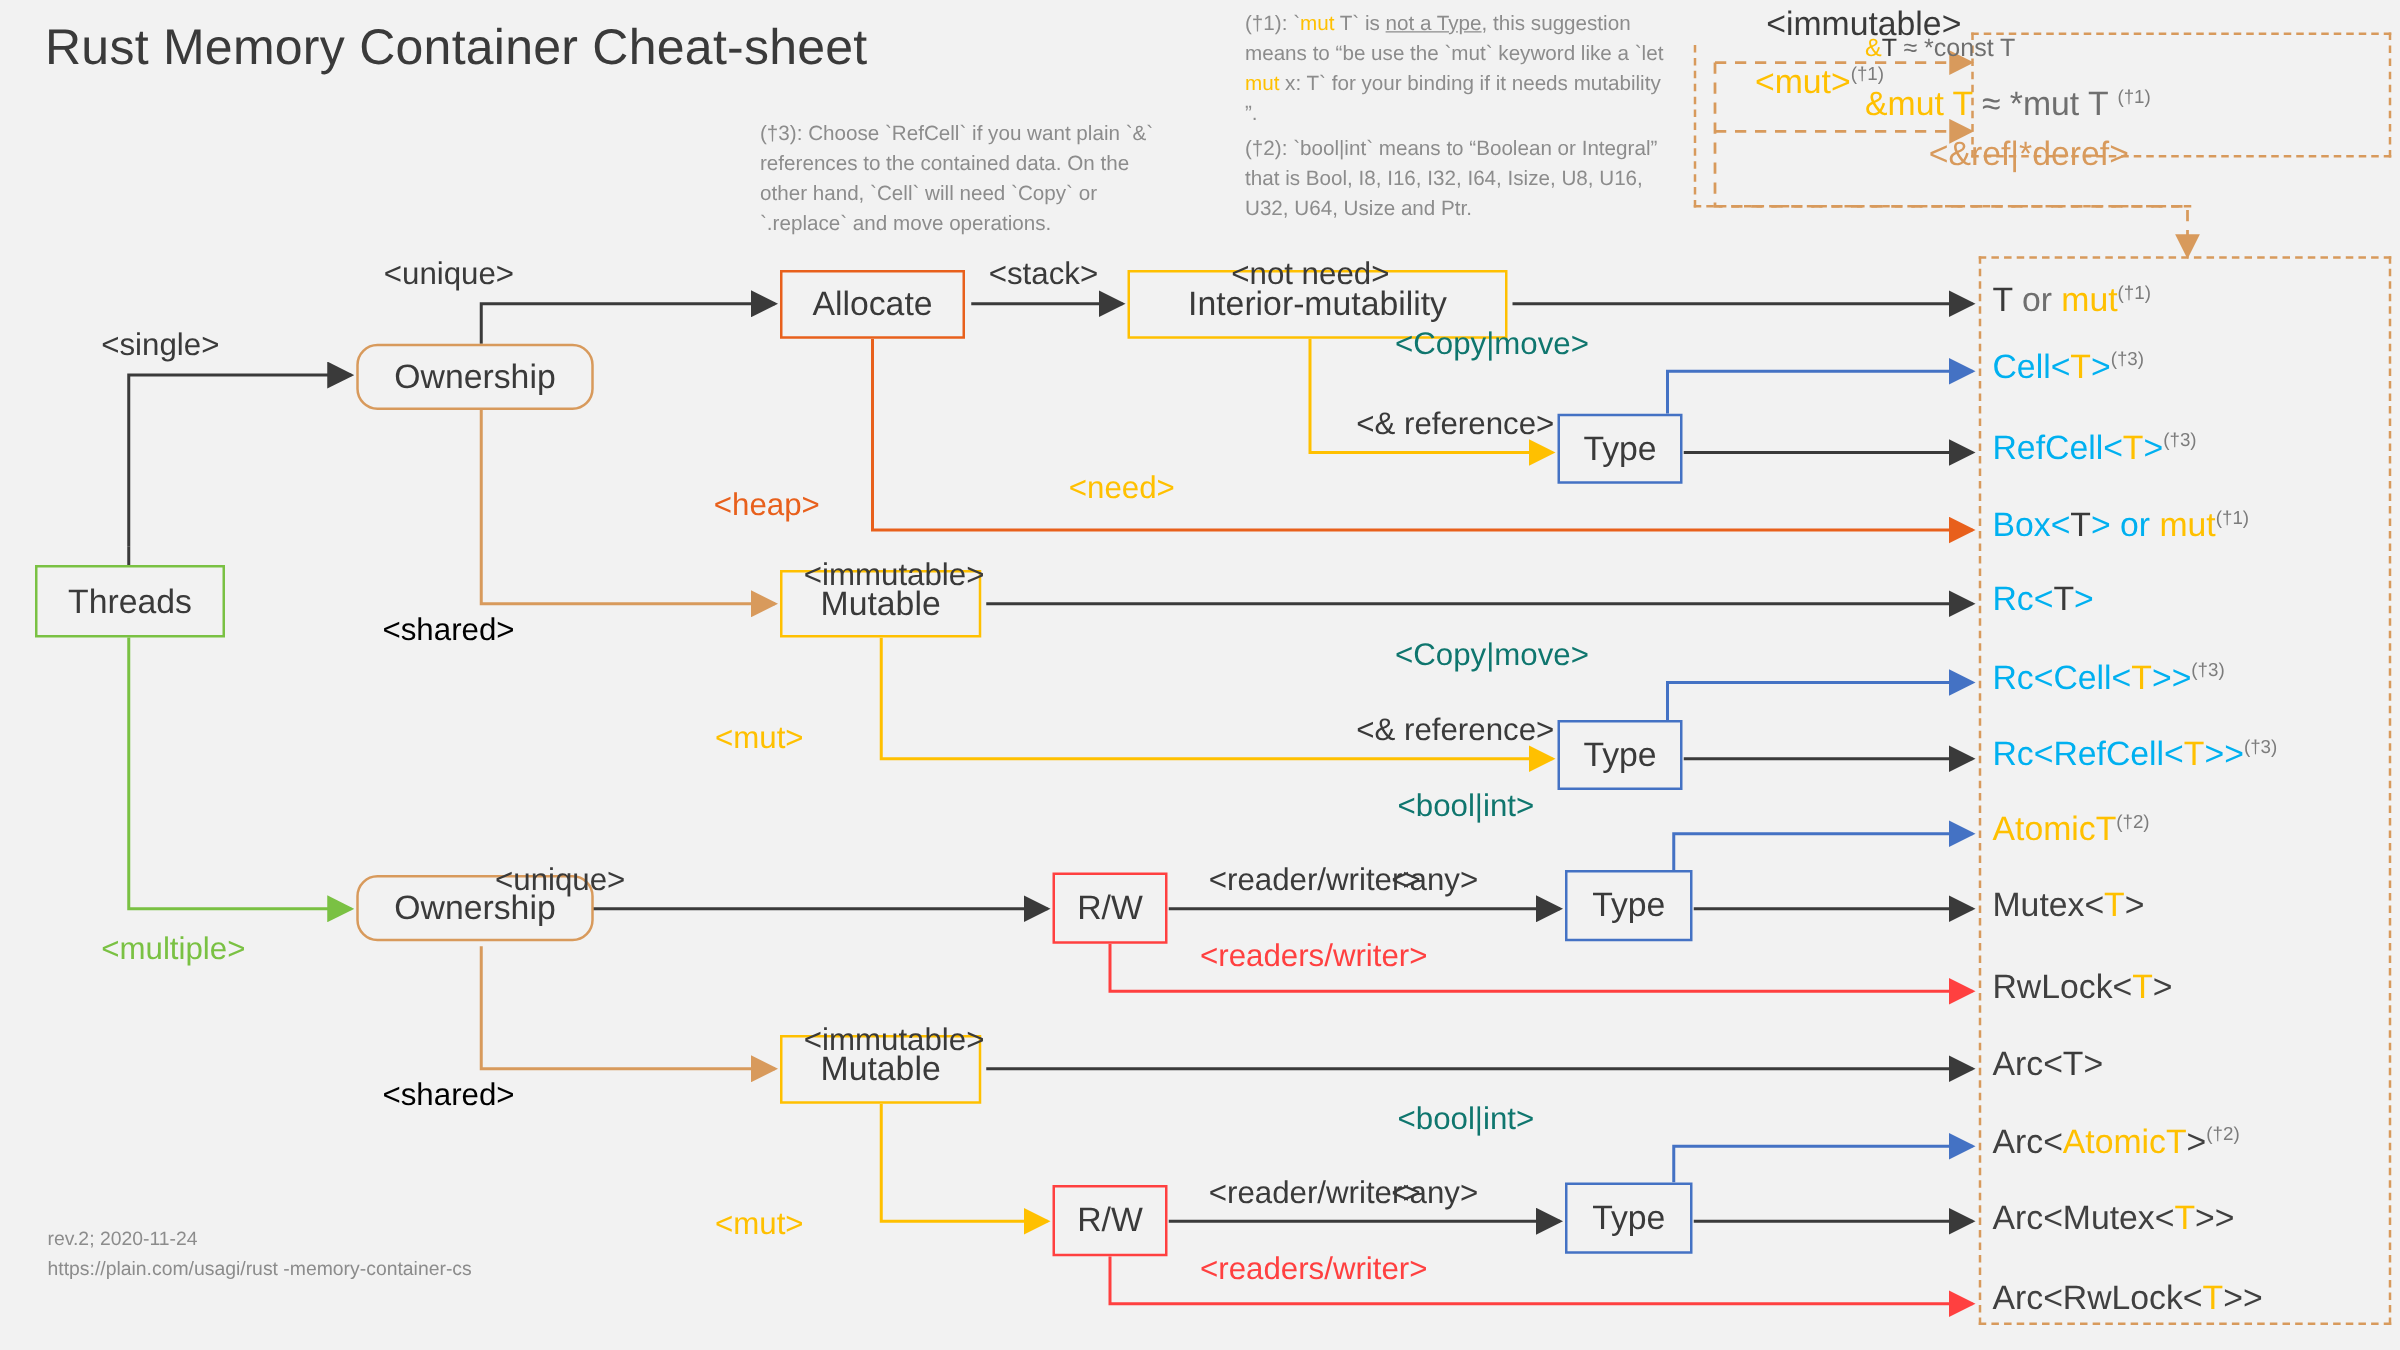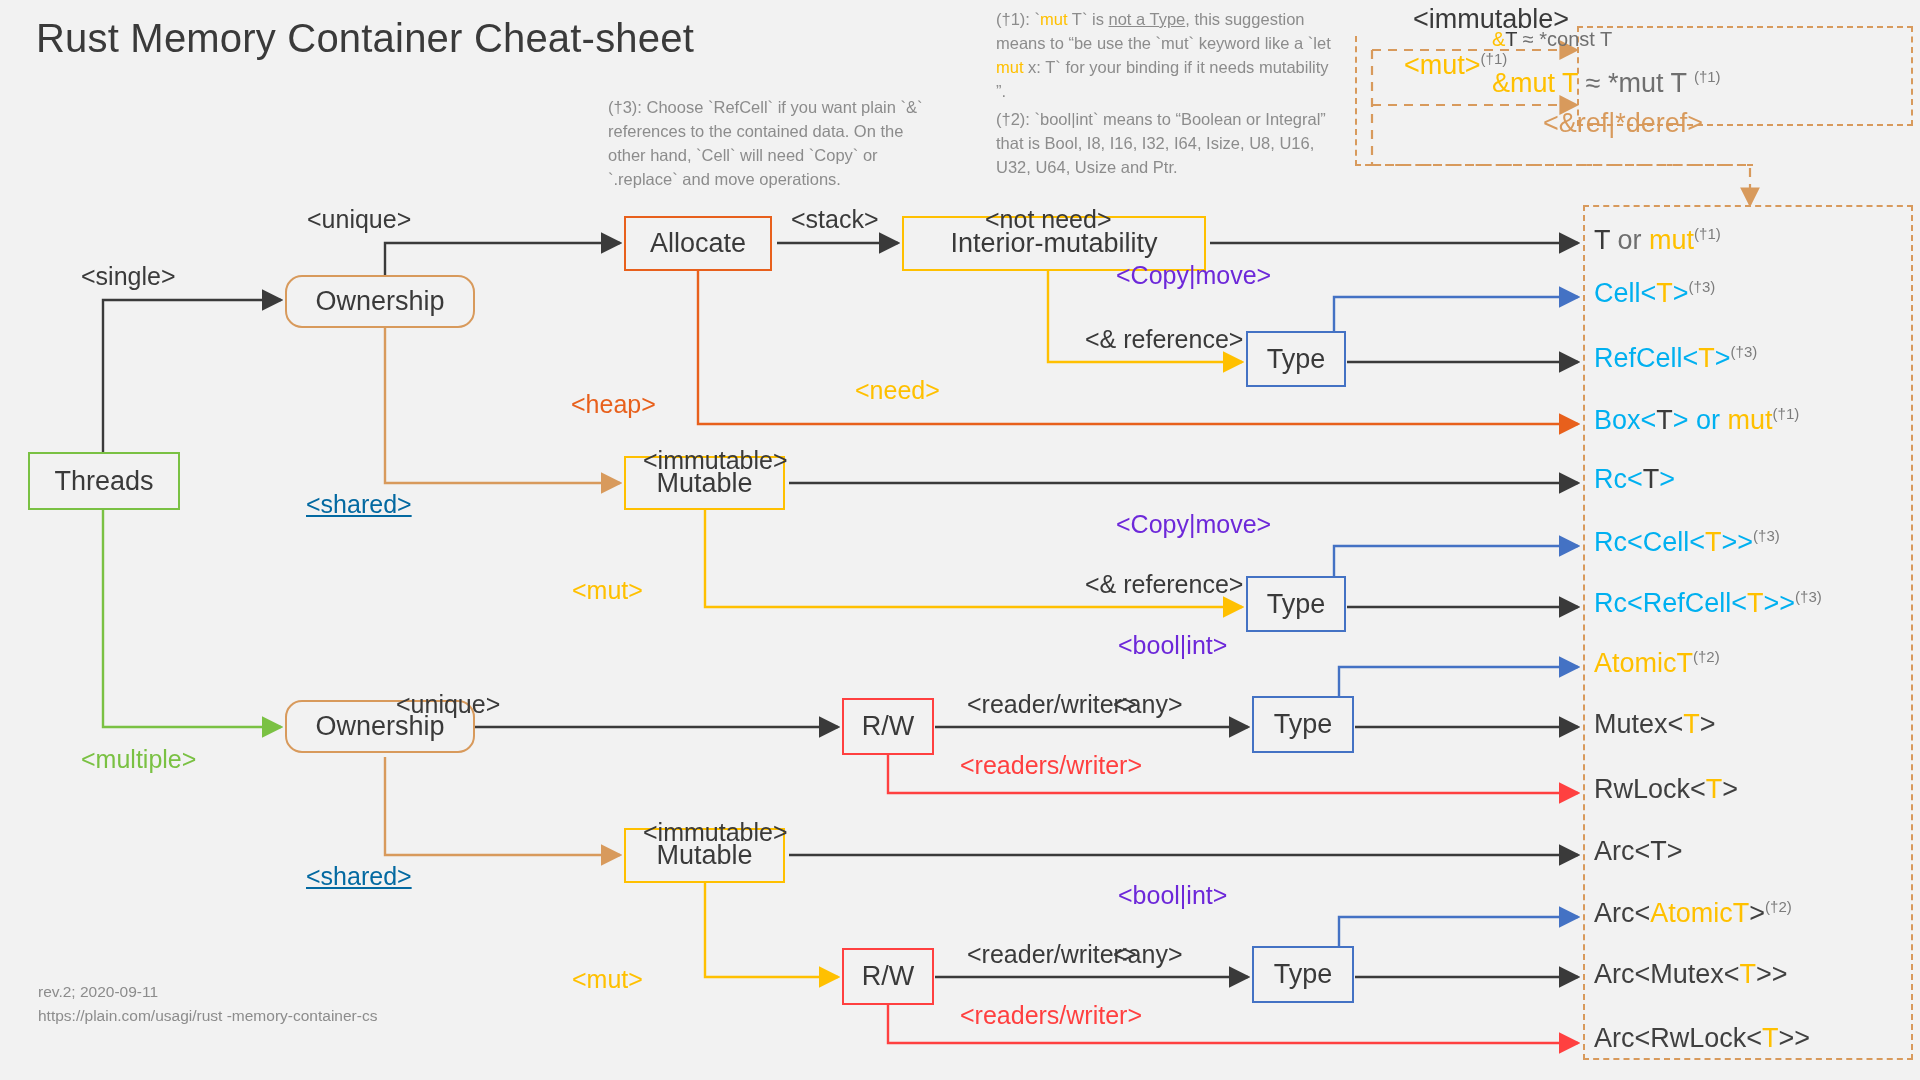--- a/index.html
+++ b/index.html
@@ -51,24 +51,24 @@
   .node.orange { border-color: #e8601c; }
   .node.yellow { border-color: #ffc000; }
   .node.blue   { border-color: #4472c4; }
   .node.red    { border-color: #ff4040; text-align: center; }
 
   
   .elabel {
     font-size: 25px; color: #3a3a3a; white-space: nowrap;
   }
   .elabel.green  { color: #7ac143; }
-  .elabel.tan    { color: #0369a1; text-decoration: underline; }
+  .elabel.tan    { color: #000000; }
   .elabel.orange { color: #e8601c; }
   .elabel.yellow { color: #ffc000; }
-  .elabel.blue   { color: #6d28d9; }
+  .elabel.blue   { color: #0f766e; }
   .elabel.red    { color: #ff4040; }
 
   
   .result {
     font-size: 27px; white-space: nowrap; color: #3a3a3a;
   }
   .result .cyan   { color: #00b0f0; }
   .result .amber  { color: #ffc000; }
   .result .green  { color: #404040; }
   .result .gray   { color: #6f6f6f; }
@@ -195,21 +195,21 @@
 
   <div class="abs" id="title">Rust Memory Container Cheat-sheet</div>
 
   <div class="abs note" id="note3">(†3): Choose `RefCell` if you want plain `&amp;` references to the contained data. On the other hand, `Cell` will need `Copy` or `.replace` and move operations.</div>
 
   <div class="abs note" id="note1"><span>(†1): `</span><span class="kw">mut</span><span> T` is </span><span class="ul">not a Type</span><span>, this suggestion means to “be use the `mut` keyword like a `let </span><span class="kw">mut</span><span> x: T` for your binding if it needs mutability ”.</span></div>
 
   <div class="abs note" id="note2">(†2): `bool|int` means to “Boolean or Integral” that is Bool, I8, I16, I32, I64, Isize, U8, U16, U32, U64,  Usize and Ptr.</div>
 
   <div class="abs" id="footer">
-    <div>rev.2; 2020-09-11</div>
+    <div>rev.2; 2020-11-24</div>
     <div>https://plain.com/usagi/rust -memory-container-cs</div>
   </div>
 
   <div class="abs dashbox" style="left:1355px; top:36px; width:398px; height:130px; border-top:none; border-right:none;"></div>
   <div class="abs dashbox" style="left:1577px; top:26px; width:336px; height:100px;"></div>
 
   <div class="abs" id="tr-immutable">&lt;immutable&gt;</div>
   <div class="abs" id="tr-mut"><span>&lt;mut&gt;</span><sup>(†1)</sup></div>
   <div class="abs" id="tr-deref">&lt;&amp;ref|*deref&gt;</div>
 

